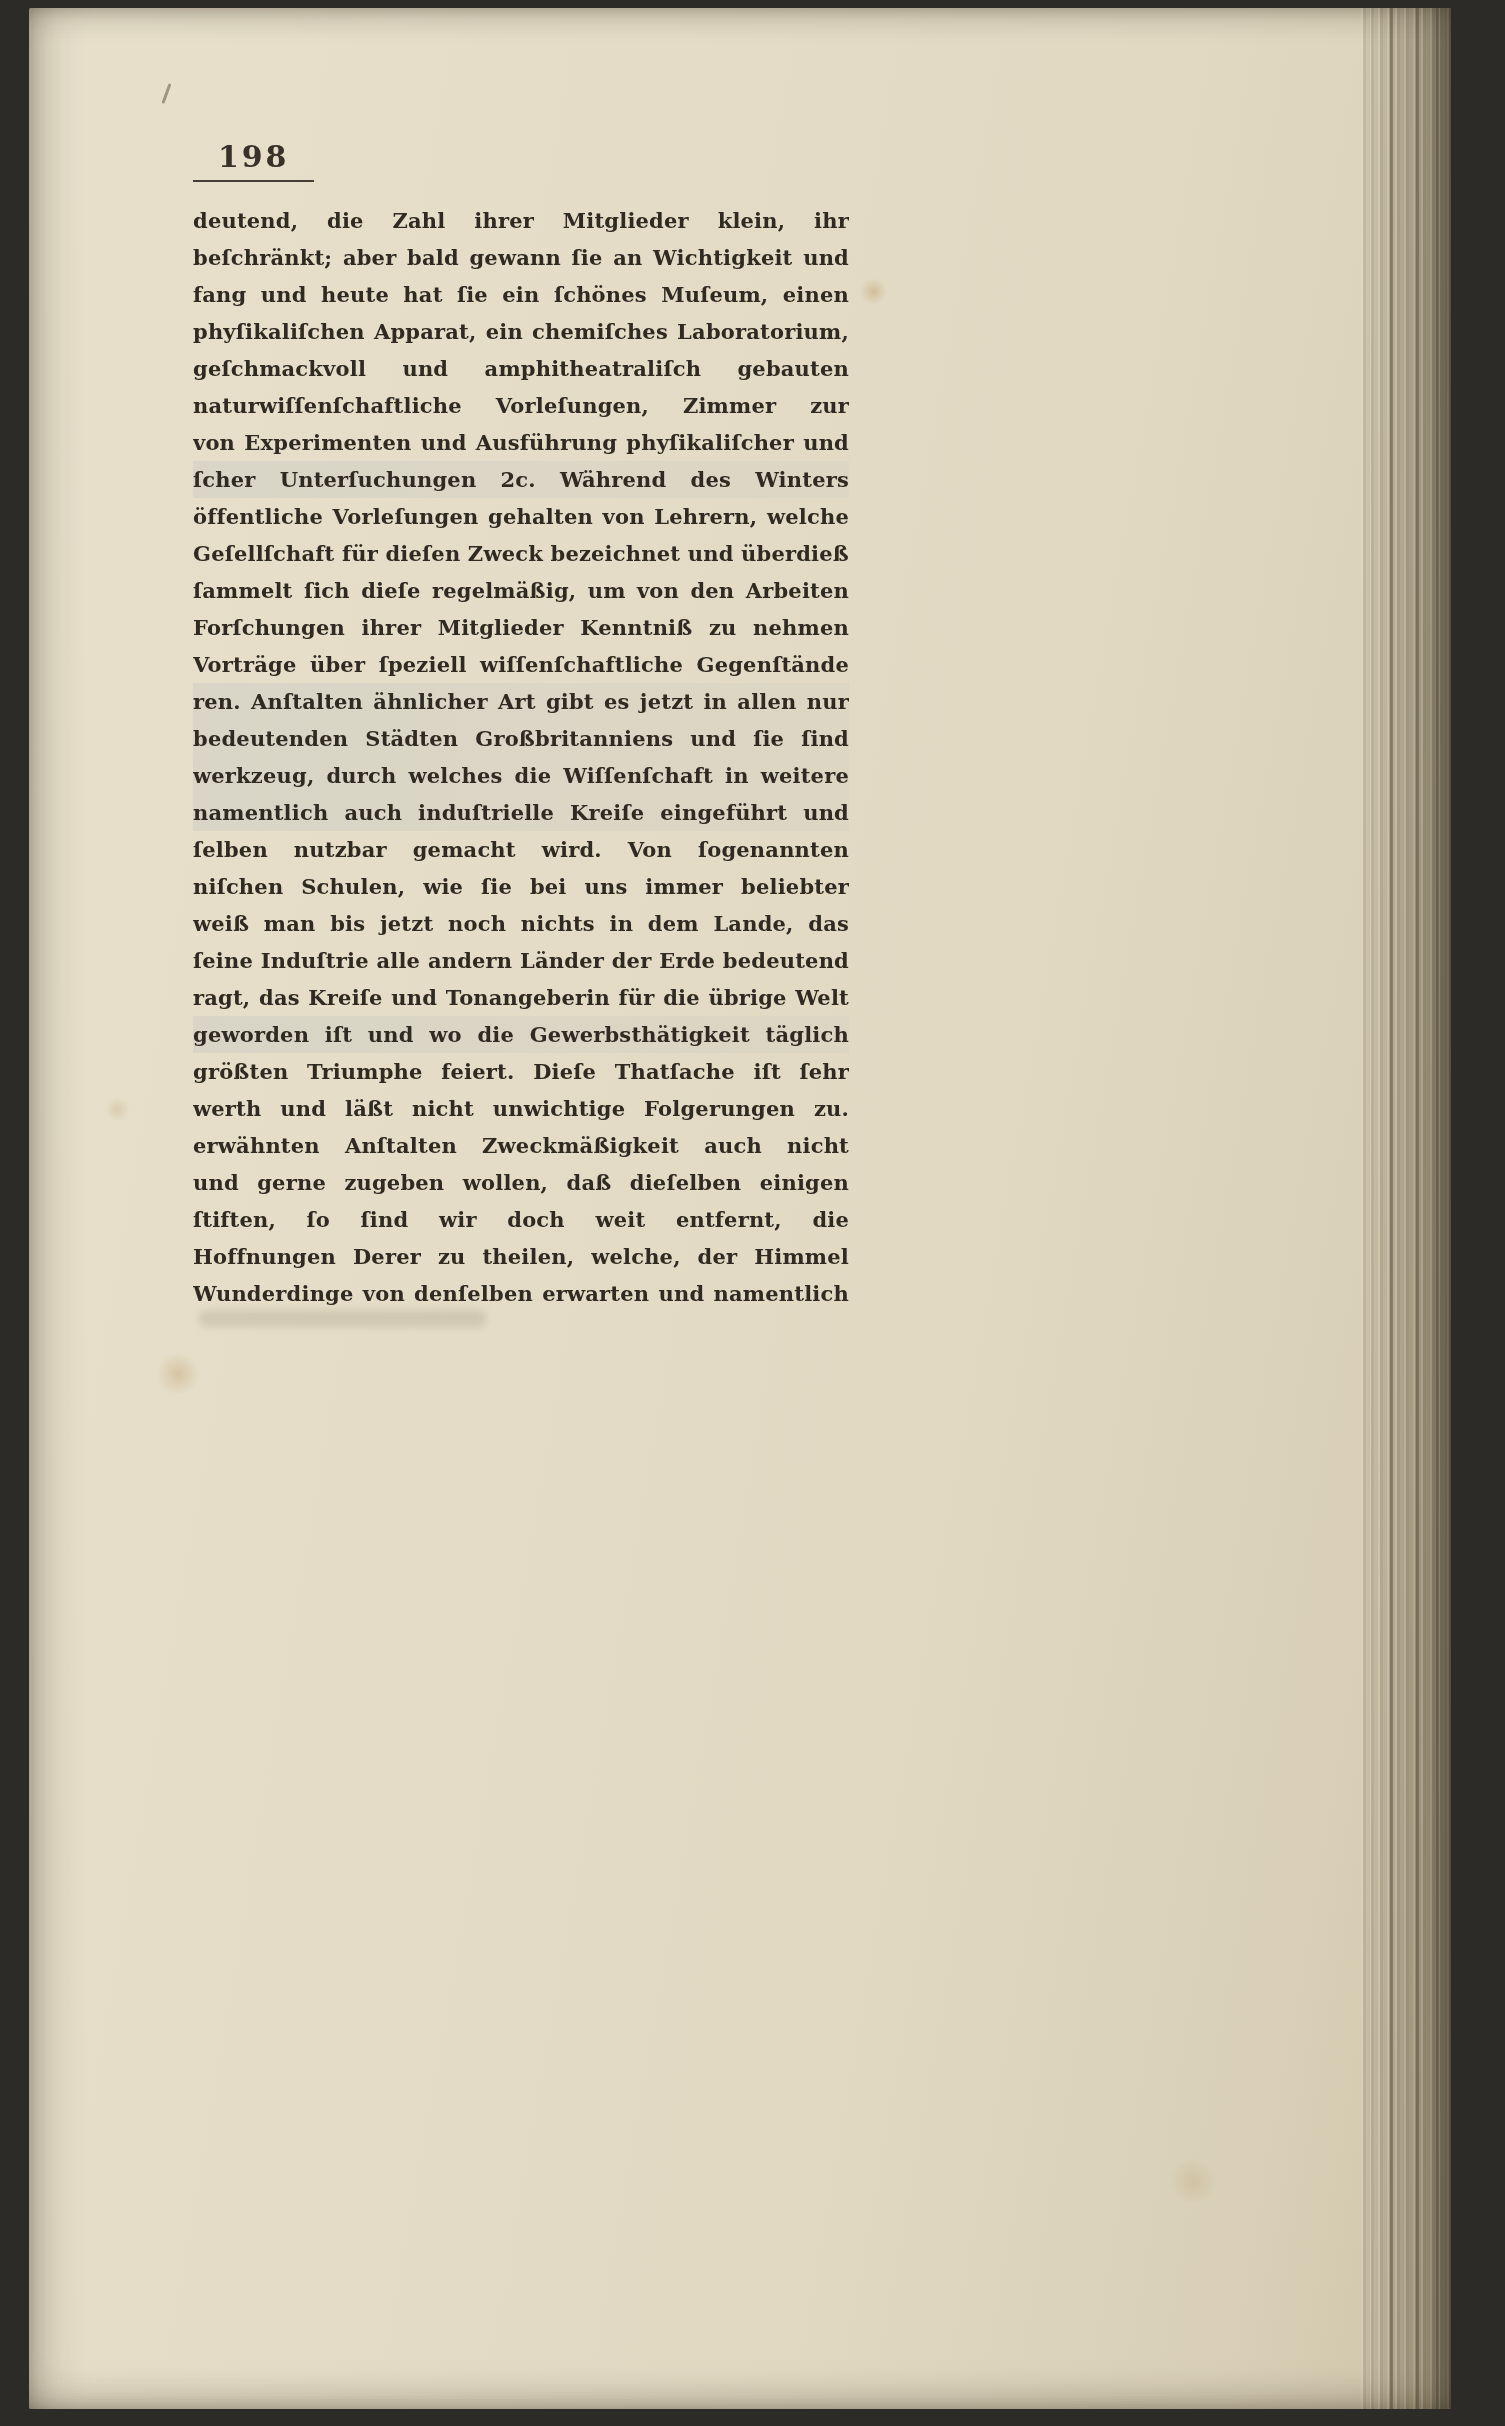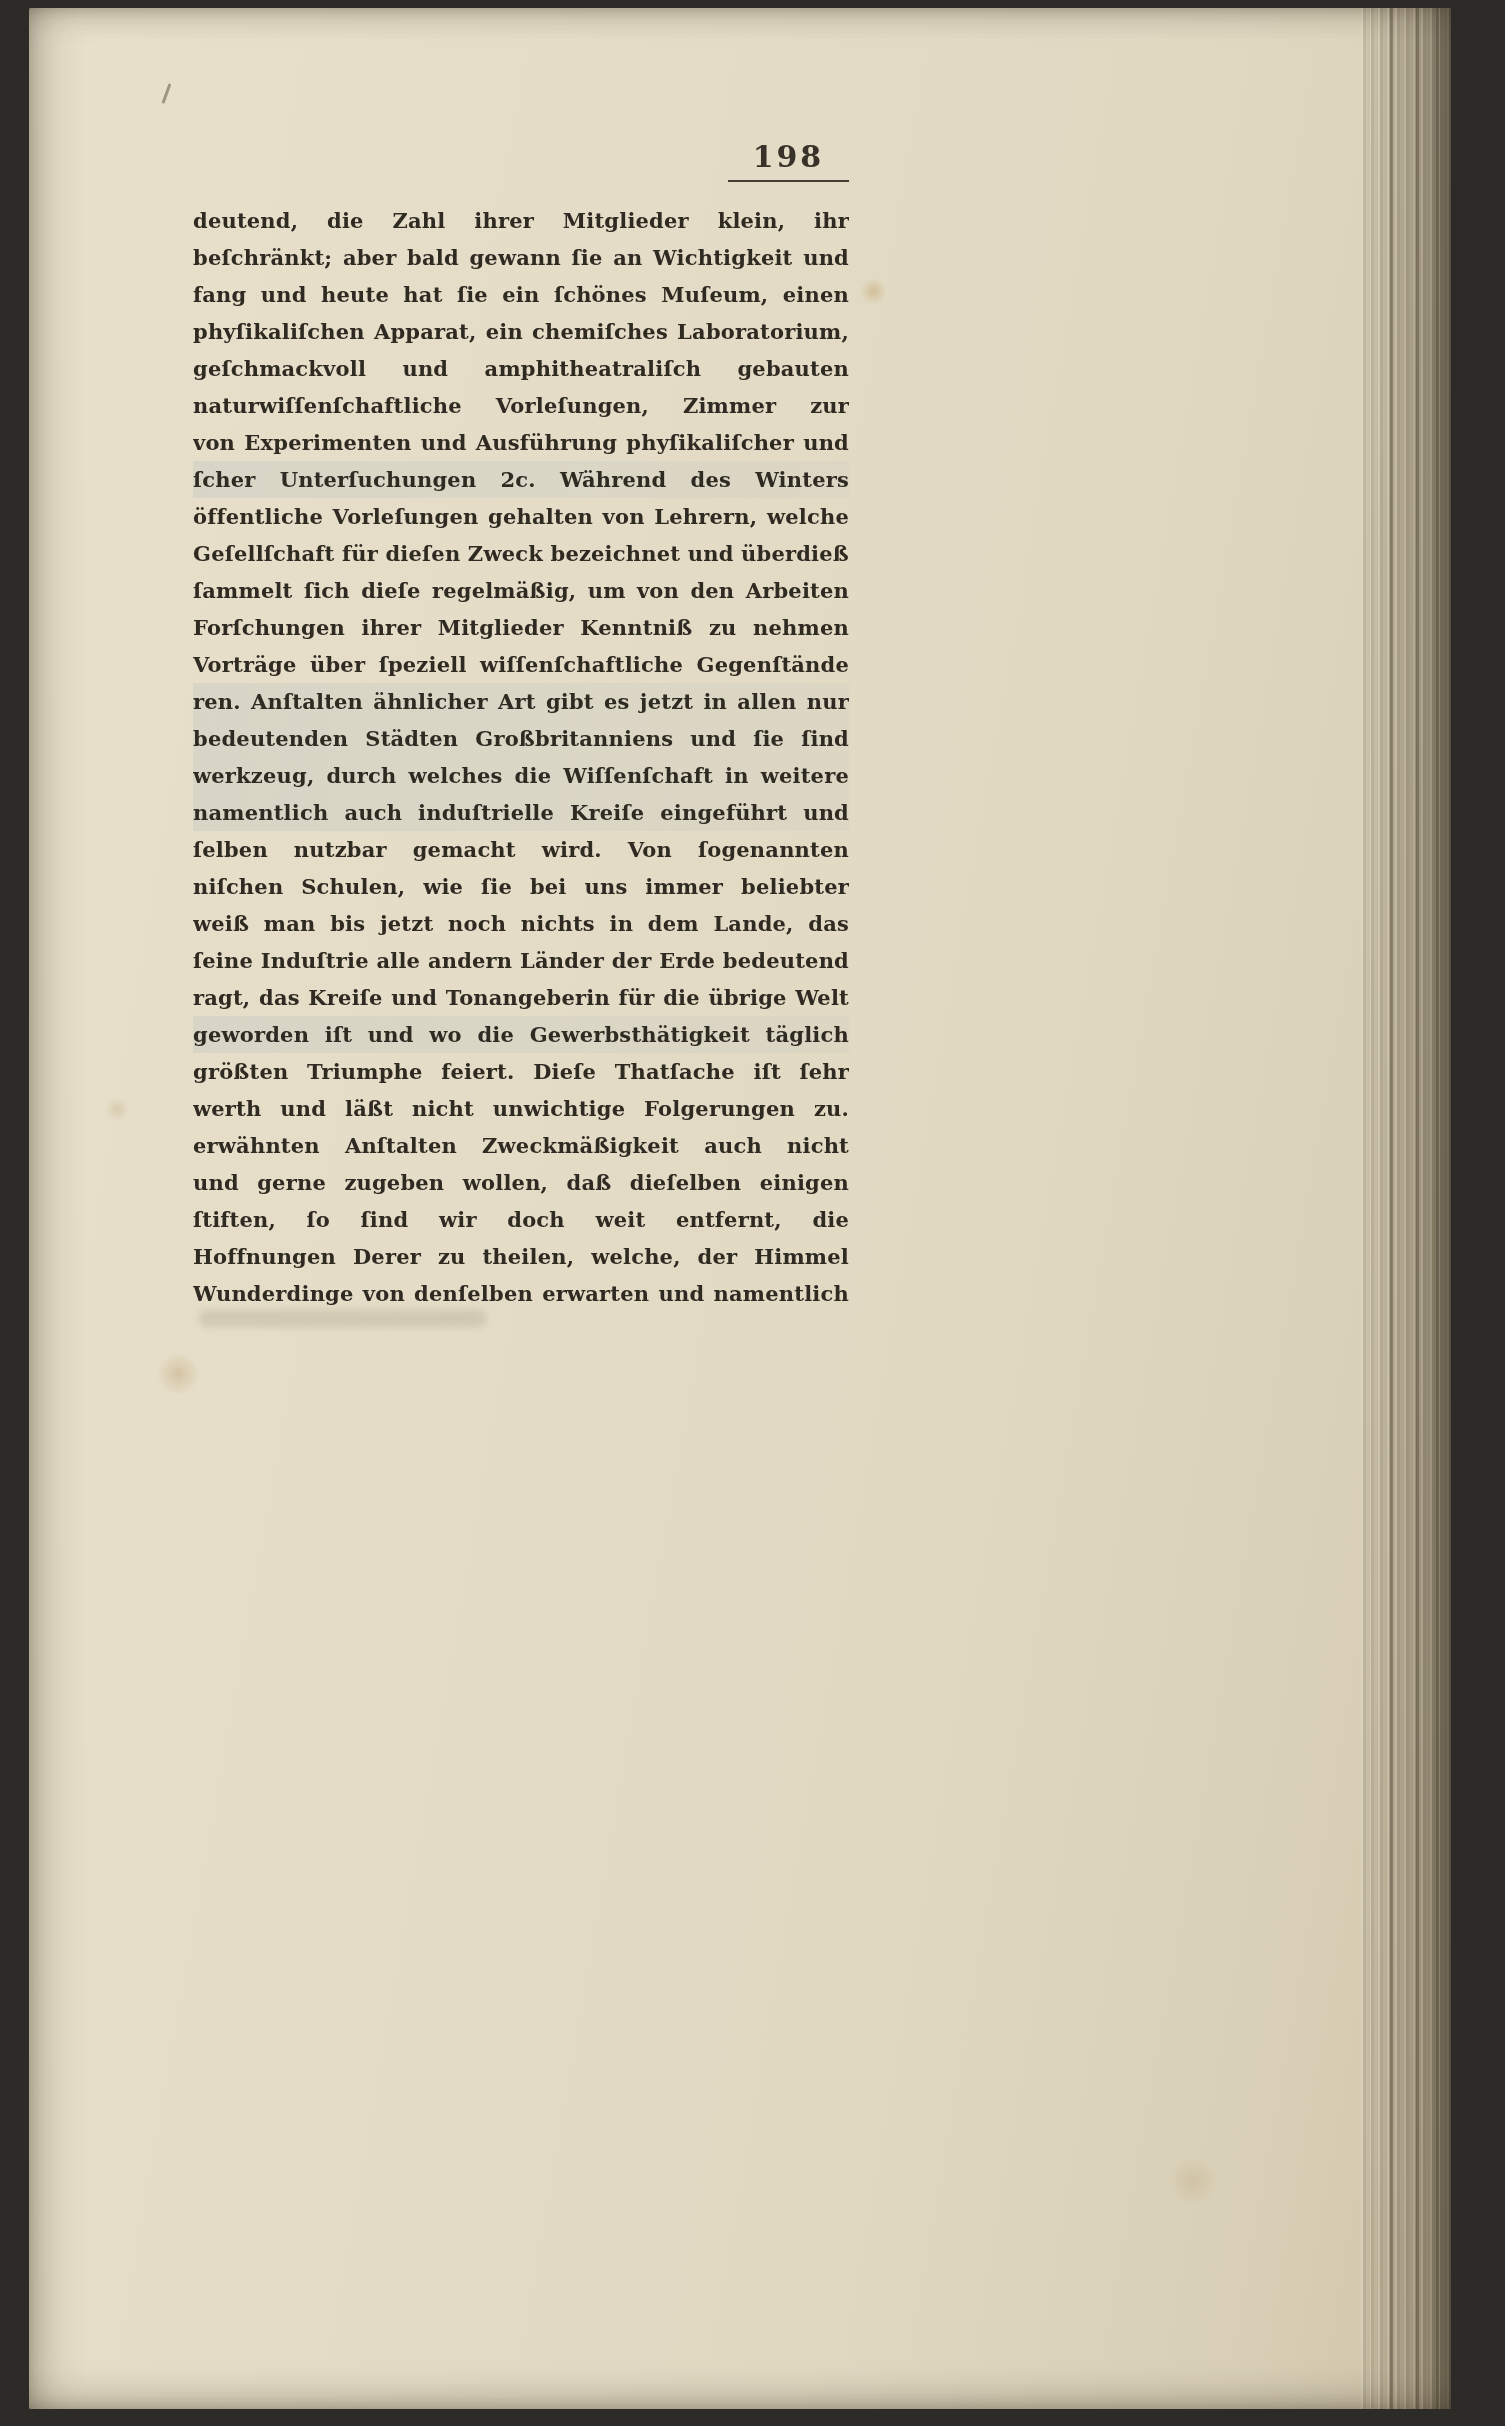--- a/index.html
+++ b/index.html
@@ -45,21 +45,21 @@
   }
   .book-edge .edge-line {
     position: absolute; top: 0; height: 100%; width: 2.9px;
     background: rgba(58,48,32,0.35);
   }
 
   .page-number-wrap {
     position: absolute;
     left: 164px; top: 134px;
     width: 656px;
-    text-align: right;
+    text-align: left;
   }
   .page-number {
     display: inline-block;
     font-weight: 700;
     font-size: 30px;
     line-height: 1;
     letter-spacing: 2.9px;
     color: #38322a;
     padding: 0 25px 8.6px 25px;
     border-bottom: 2.9px solid #453e33;

